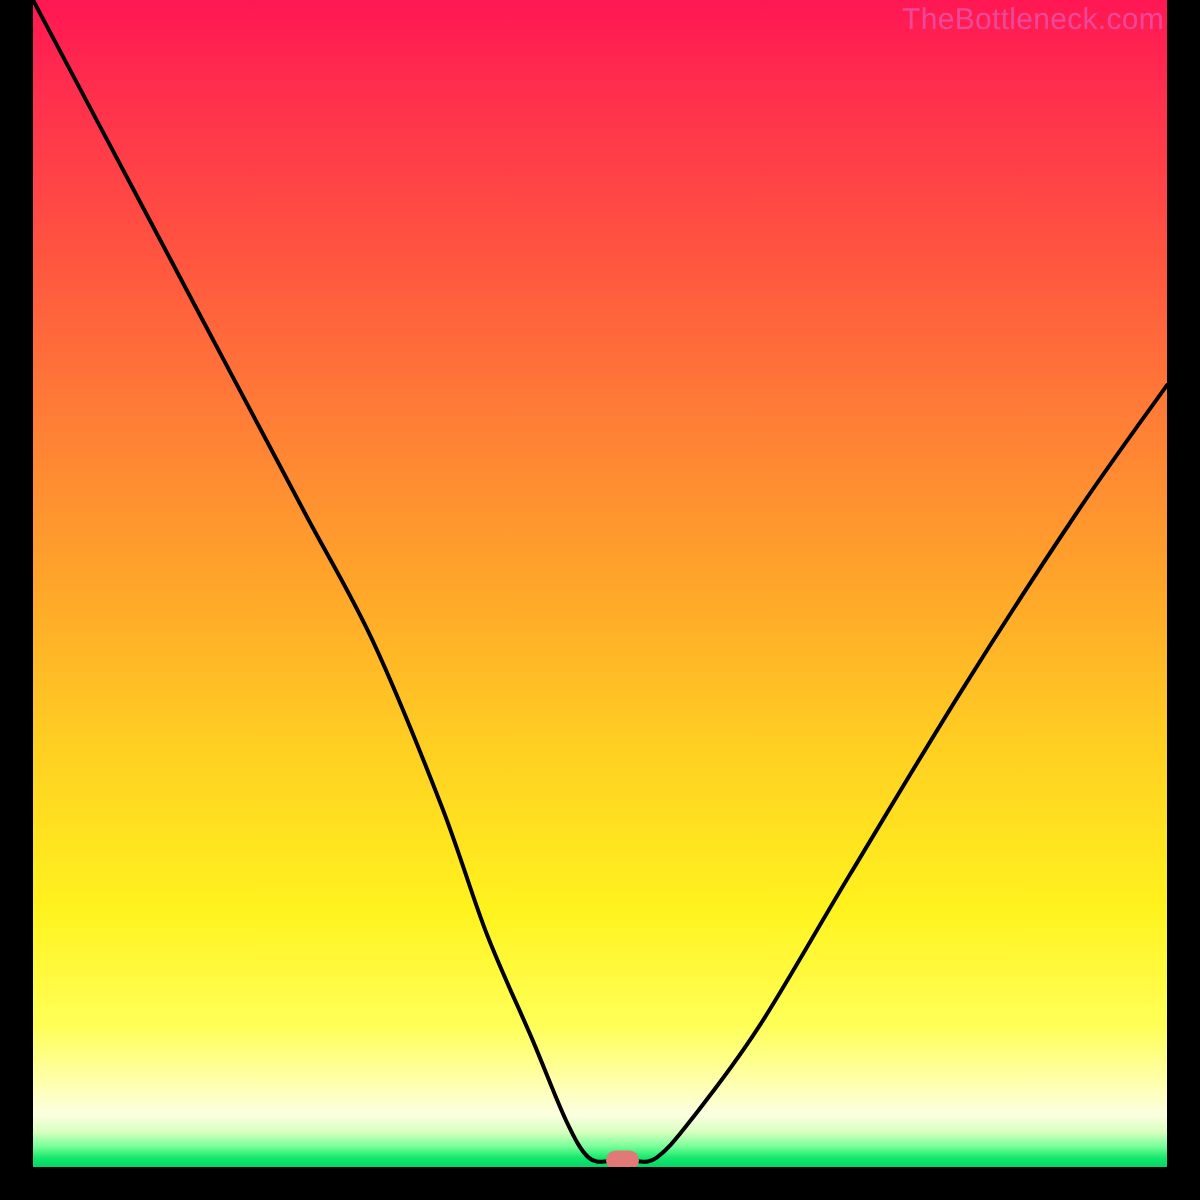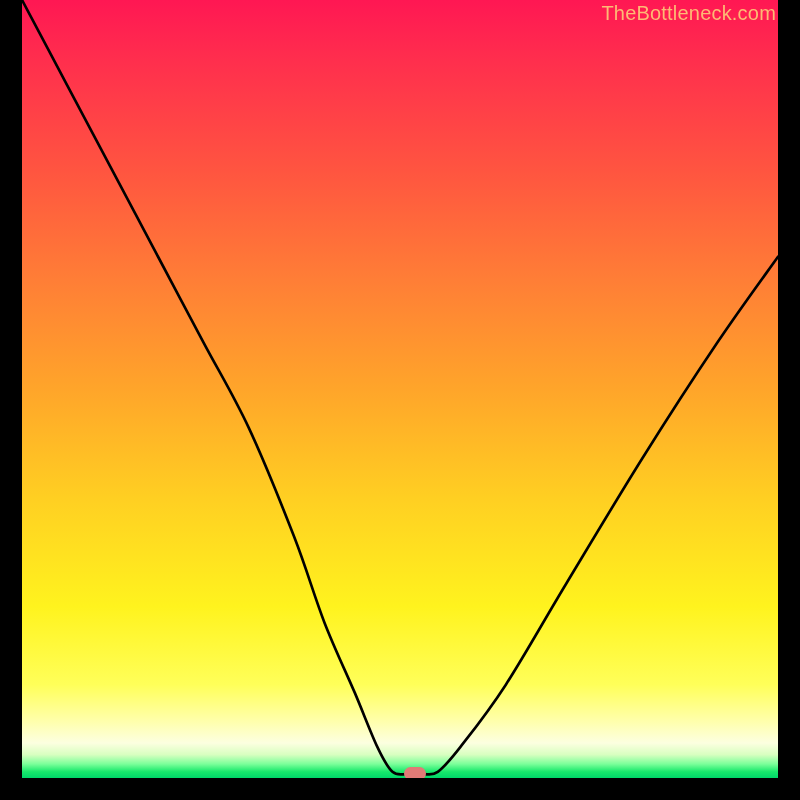--- a/index.html
+++ b/index.html
@@ -56,21 +56,21 @@
   }
   .marker {
     position: absolute;
     border-radius: 8px;
     background: #e17a76;
   }
   .watermark {
     position: absolute;
     top: 2px;
     right: 24px;
-    color: #fdba74;
+    color: #ec4899;
     font-size: 20px;
     font-weight: 400;
     letter-spacing: 0.2px;
     user-select: none;
   }
 </style>
 </head>
 <body>
 
 <div class="stage">

